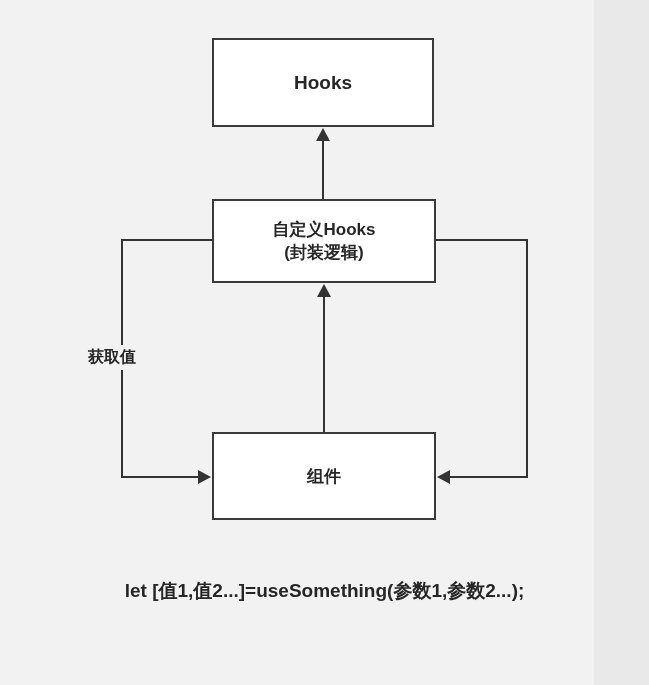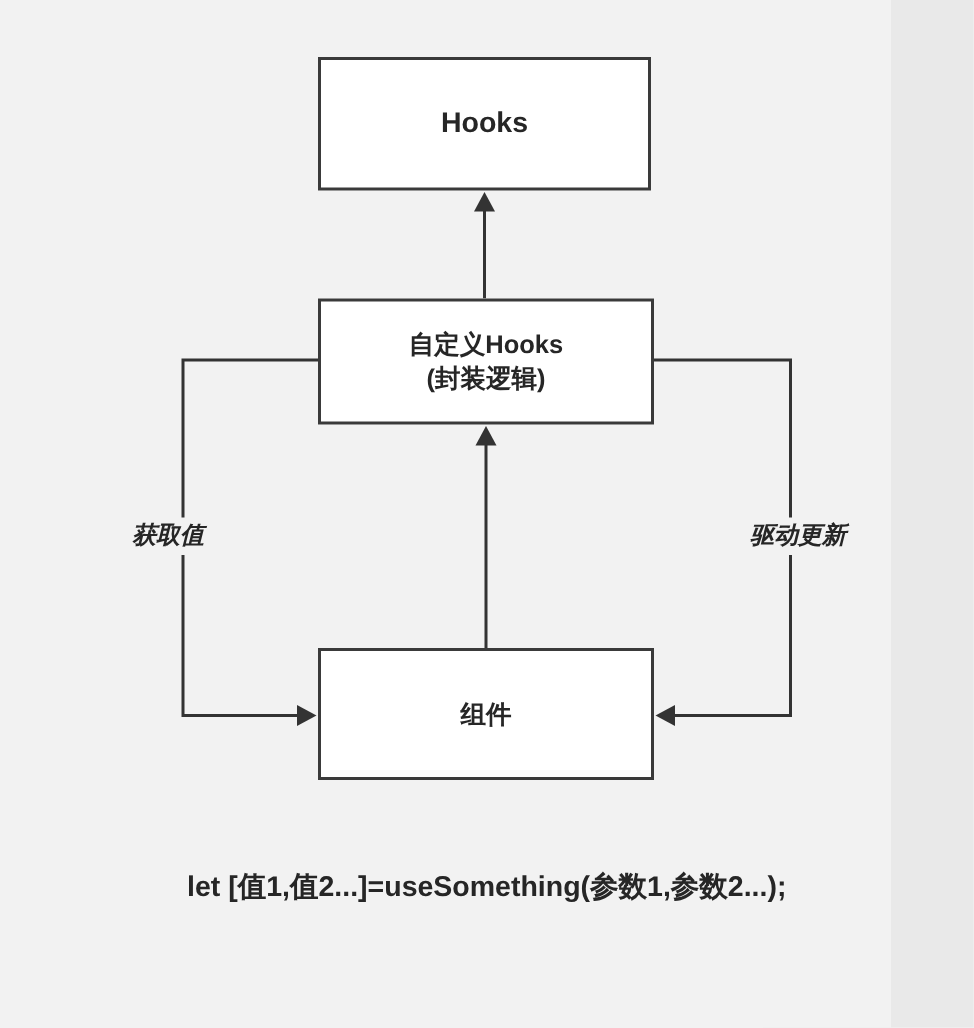--- a/index.html
+++ b/index.html
@@ -65,21 +65,20 @@
   }
   .edge-label {
     position: absolute;
     z-index: 3;
     background: #f2f2f2;
     color: #262626;
     font-size: 16px;
     font-weight: bold;
     text-align: center;
     padding: 2px 4px;
-    font-style: italic;
   }
   .edge-label-left {
     left: 74px; top: 345px;
     width: 68px;
   }
   .edge-label-right {
     left: 489px; top: 345px;
     width: 78px;
   }
   .caption {
@@ -129,17 +128,16 @@
     <span>组件</span>
   </div>
 
   <div class="node node-custom">
     <span>自定义Hooks</span>
     <span>(封装逻辑)</span>
   </div>
 
   <div class="edge-label edge-label-left">获取值</div>
 
-  <div class="edge-label edge-label-right">驱动更新</div>
 
   <div class="caption">let [值1,值2...]=useSomething(参数1,参数2...);</div>
 
 </div>
 
 </body></html>

